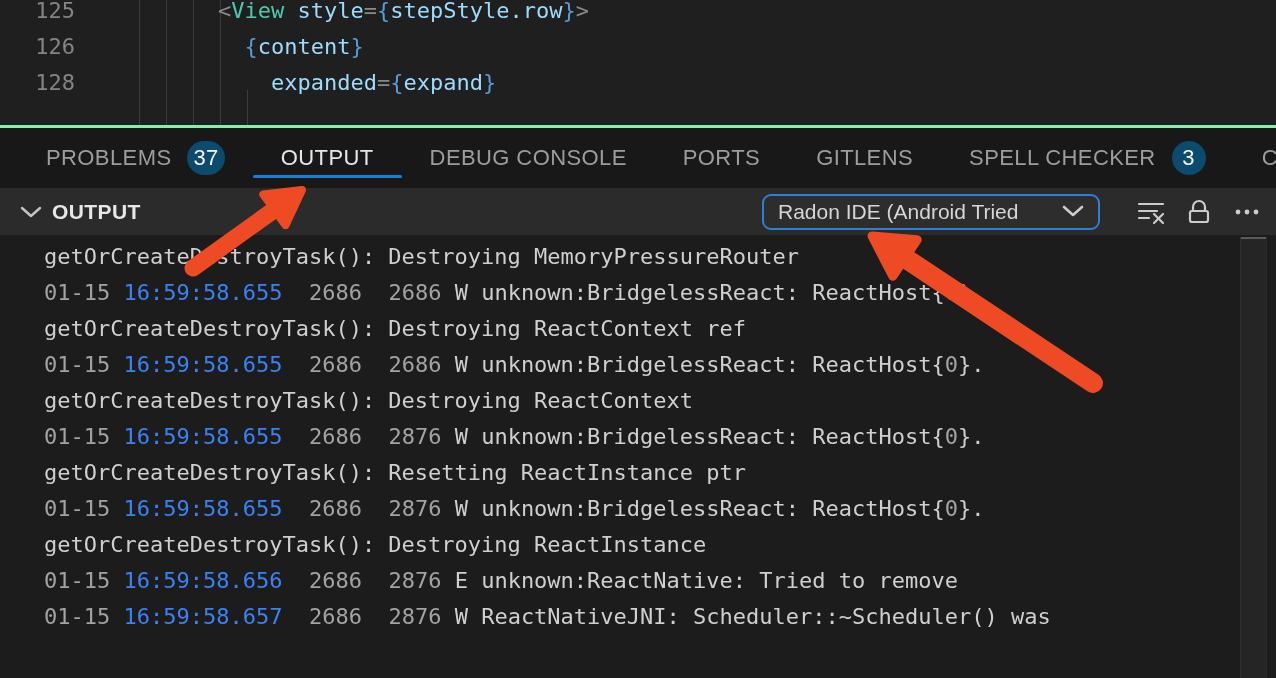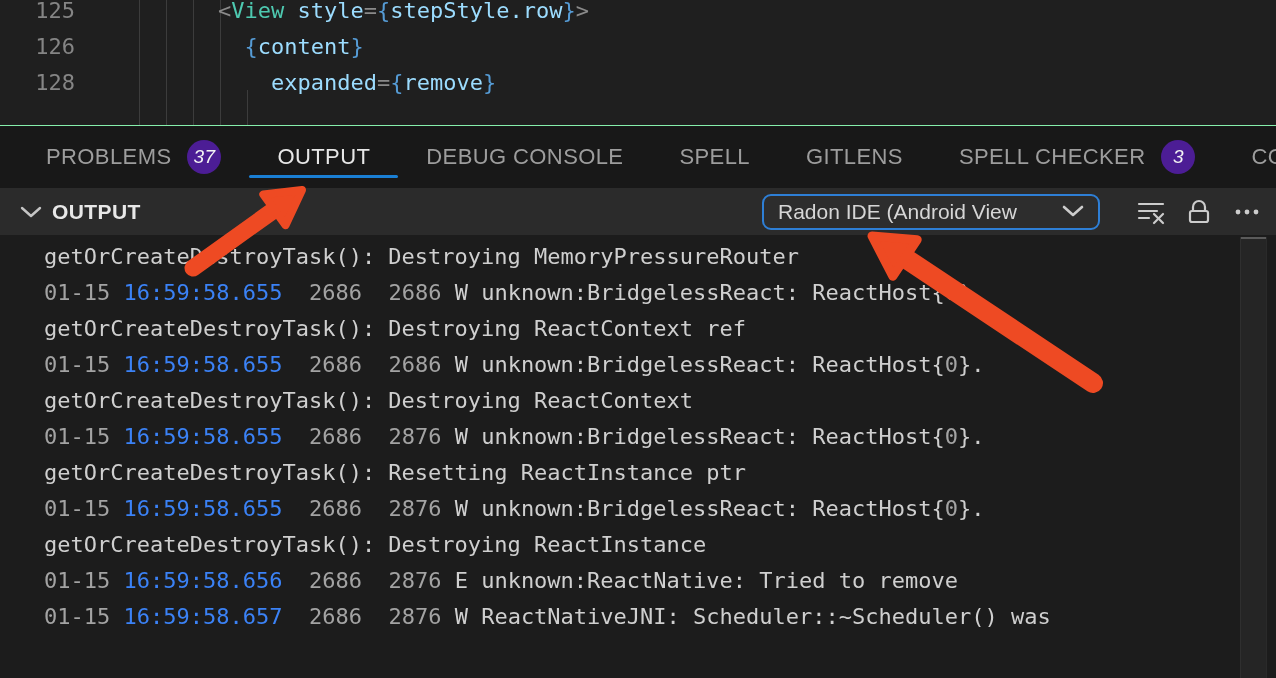--- a/index.html
+++ b/index.html
@@ -22,32 +22,32 @@
   .tok-p  { color:#8a8a8a; }
   .tok-tag{ color:#4ec9b0; }
   .tok-attr{ color:#9cdcfe; }
   .tok-br { color:#569cd6; }
   .indent-guide { position:absolute; top:0; bottom:0; width:1px; background:#3c3c3c; z-index:1; }
   .ig1{left:139px;} .ig2{left:166px;} .ig3{left:193px;} .ig4{left:220px;}
   .ig5{left:247px; top:90px; bottom:0;}
   
   .tabbar {
     position:absolute; left:0; top:125px; width:1276px; height:63px;
-    background:#181818; border-top:1px solid #86efac;
+    background:#181818; border-top:3px solid #86efac;
     display:flex; align-items:center; padding-left:46px; white-space:nowrap;
   }
   .tab { position:relative; display:flex; align-items:center; gap:16px;
     height:100%; margin-right:56px; color:#9d9d9d; font-size:22px;
     letter-spacing:.4px; cursor:pointer; flex:0 0 auto; }
   .tab.active { color:#e7e7e7; }
   .tab.active::after { content:""; position:absolute; left:-28px; right:-28px;
     bottom:10px; height:3px; background:#1a7fd4; border-radius:2px; }
-  .badge { background:#4c1d95; color:#f4f4f4; min-width:34px; height:34px;
+  .badge { background:#0c4a6e; color:#f4f4f4; min-width:34px; height:34px;
     border-radius:17px; display:flex; align-items:center; justify-content:center;
-    font-size:19px; padding:0 6px;font-style:italic; }
+    font-size:22px; padding:0 6px; }
   
   .panel-header {
     position:absolute; left:0; top:188px; width:1276px; height:47px;
     background:#2b2b2b; display:flex; align-items:center; padding:0 14px;
   }
   .ph-chevron { display:flex; align-items:center; margin:0 10px 0 6px; cursor:pointer; }
   .ph-title { font-weight:bold; font-size:21px; color:#e8e8e8; letter-spacing:.4px; }
   .ph-spacer { flex:1; }
   .channel-select {
     display:flex; align-items:center; gap:14px; height:36px; width:338px;
@@ -88,37 +88,37 @@
 
 <div class="editor">
   <div class="indent-guide ig1"></div>
   <div class="indent-guide ig2"></div>
   <div class="indent-guide ig3"></div>
   <div class="indent-guide ig4"></div>
   <div class="indent-guide ig5"></div>
   <div class="editor-rows" id="editor-rows">
       <div class="code-row"><span class="ln">125</span><span class="codeline"><span>        </span><span class="tok-p">&lt;</span><span class="tok-tag">View</span><span> </span><span class="tok-attr">style</span><span class="tok-p">=</span><span class="tok-br">{</span><span class="tok-attr">stepStyle.row</span><span class="tok-br">}</span><span class="tok-p">&gt;</span></span></div>
       <div class="code-row"><span class="ln">126</span><span class="codeline"><span>          </span><span class="tok-br">{</span><span class="tok-attr">content</span><span class="tok-br">}</span></span></div>
-      <div class="code-row"><span class="ln">128</span><span class="codeline"><span>            </span><span class="tok-attr">expanded</span><span class="tok-p">=</span><span class="tok-br">{</span><span class="tok-attr">remove</span><span class="tok-br">}</span></span></div>
+      <div class="code-row"><span class="ln">128</span><span class="codeline"><span>            </span><span class="tok-attr">expanded</span><span class="tok-p">=</span><span class="tok-br">{</span><span class="tok-attr">expand</span><span class="tok-br">}</span></span></div>
     </div>
 </div>
 
 <div class="tabbar" id="tabbar">
     <div class="tab">
       <span>PROBLEMS</span>
       <span class="badge">37</span>
     </div>
     <div class="tab active">
       <span>OUTPUT</span>
     </div>
     <div class="tab">
       <span>DEBUG CONSOLE</span>
     </div>
     <div class="tab">
-      <span>SPELL</span>
+      <span>PORTS</span>
     </div>
     <div class="tab">
       <span>GITLENS</span>
     </div>
     <div class="tab">
       <span>SPELL CHECKER</span>
       <span class="badge">3</span>
     </div>
     <div class="tab">
       <span>COMME</span>
@@ -127,21 +127,21 @@
 
 <div class="panel-header">
   <span class="ph-chevron">
     <svg width="22" height="14" viewBox="0 0 22 14">
         <polyline points="2,3 11,11 20,3" fill="none" stroke="#c5c5c5" stroke-width="2.4" stroke-linecap="round" stroke-linejoin="round"></polyline>
       </svg>
   </span>
   <span class="ph-title">OUTPUT</span>
   <span class="ph-spacer"></span>
   <div class="channel-select">
-    <span class="val">Radon IDE (Android View</span>
+    <span class="val">Radon IDE (Android Tried</span>
     <svg width="22" height="13" viewBox="0 0 22 13">
         <polyline points="2,2 11,10 20,2" fill="none" stroke="#cccccc" stroke-width="2.6" stroke-linecap="round" stroke-linejoin="round"></polyline>
       </svg>
   </div>
   <span class="hicon">
     <svg width="28" height="28" viewBox="0 0 28 28" stroke="#cccccc" stroke-width="2.2" stroke-linecap="round" fill="none">
       <line x1="2" y1="6" x2="26" y2="6"></line>
       <line x1="2" y1="13" x2="20" y2="13"></line>
       <line x1="2" y1="20" x2="12" y2="20"></line>
       <line x1="17" y1="16" x2="26" y2="25"></line>

